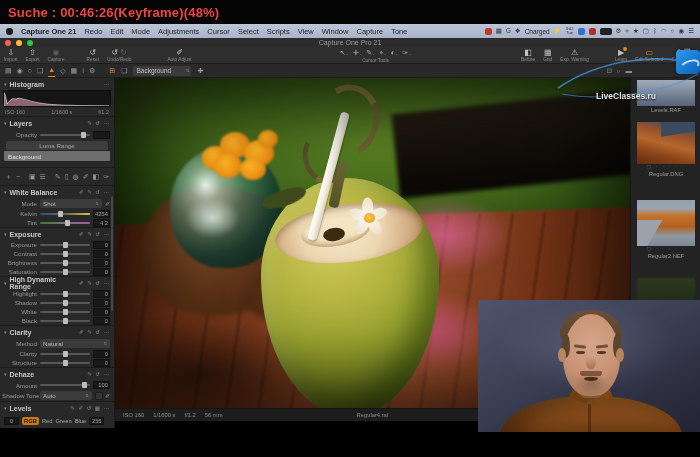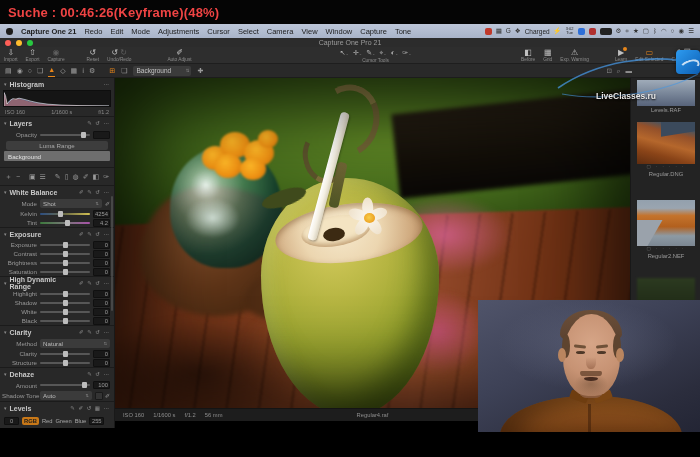--- a/index.html
+++ b/index.html
@@ -263,21 +263,21 @@
 
   <div class="menubar">
     <span class="apple"></span>
     <span class="mb-app">Capture One 21</span>
     <span class="mb-it">Redo</span>
     <span class="mb-it">Edit</span>
     <span class="mb-it">Mode</span>
     <span class="mb-it">Adjustments</span>
     <span class="mb-it">Cursor</span>
     <span class="mb-it">Select</span>
-    <span class="mb-it">Camera</span>
+    <span class="mb-it">Scripts</span>
     <span class="mb-it">View</span>
     <span class="mb-it">Window</span>
     <span class="mb-it">Capture</span>
     <span class="mb-it">Tone</span>
     <span class="mb-spacer"></span>
     <span class="mb-status">
       <span class="st-sq" style="background:#c0392b"></span>
       <span class="st-ic">▦</span>
       <span class="st-ic">G</span>
       <span class="st-ic">❖</span>

